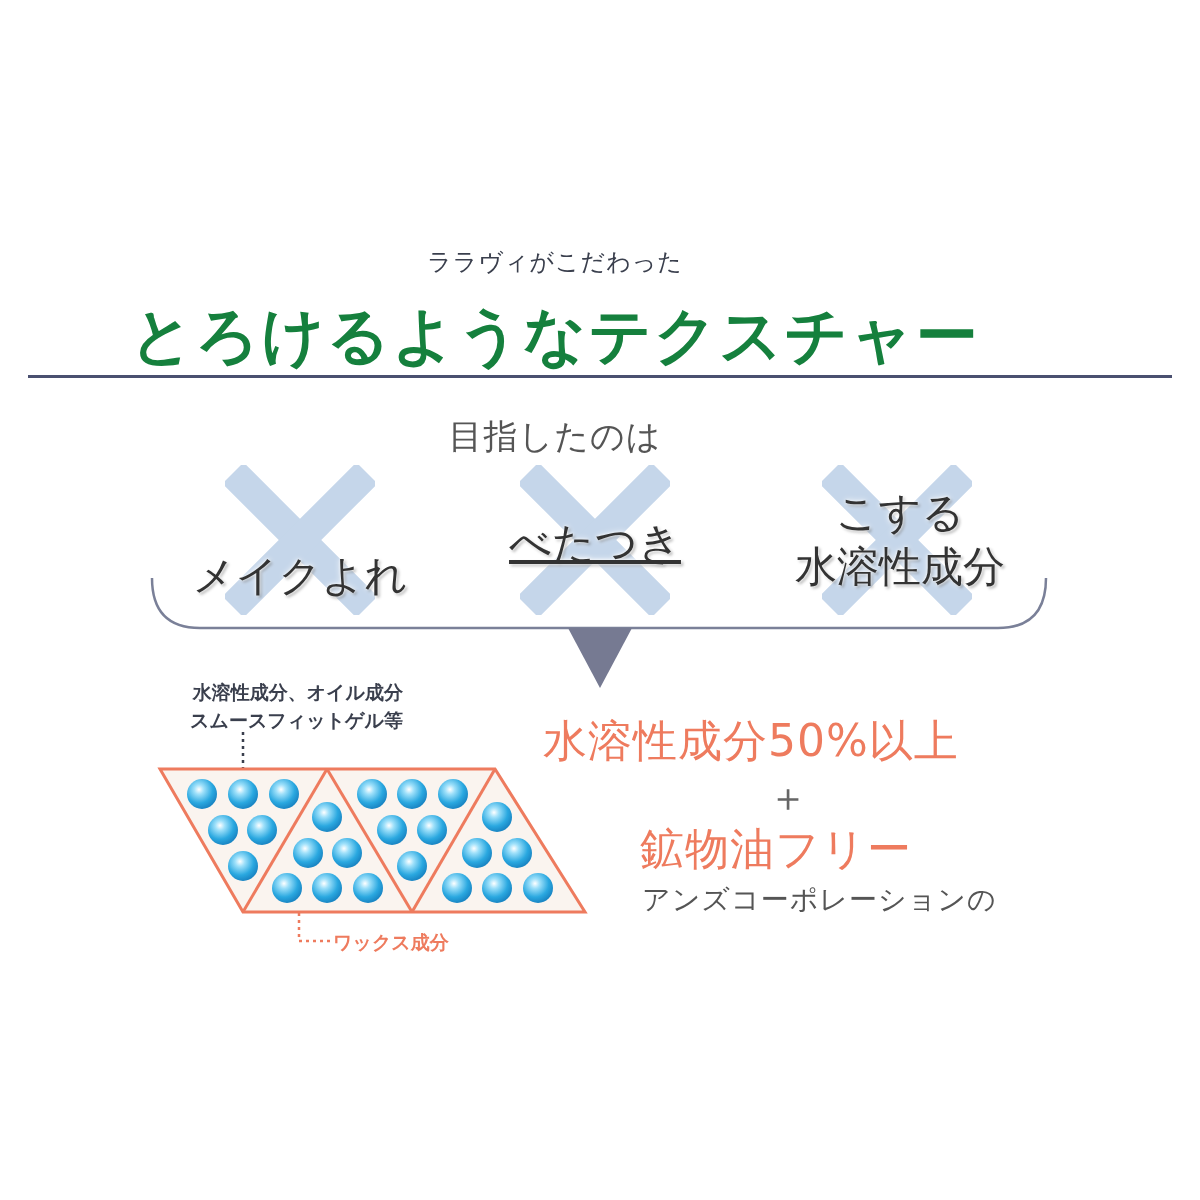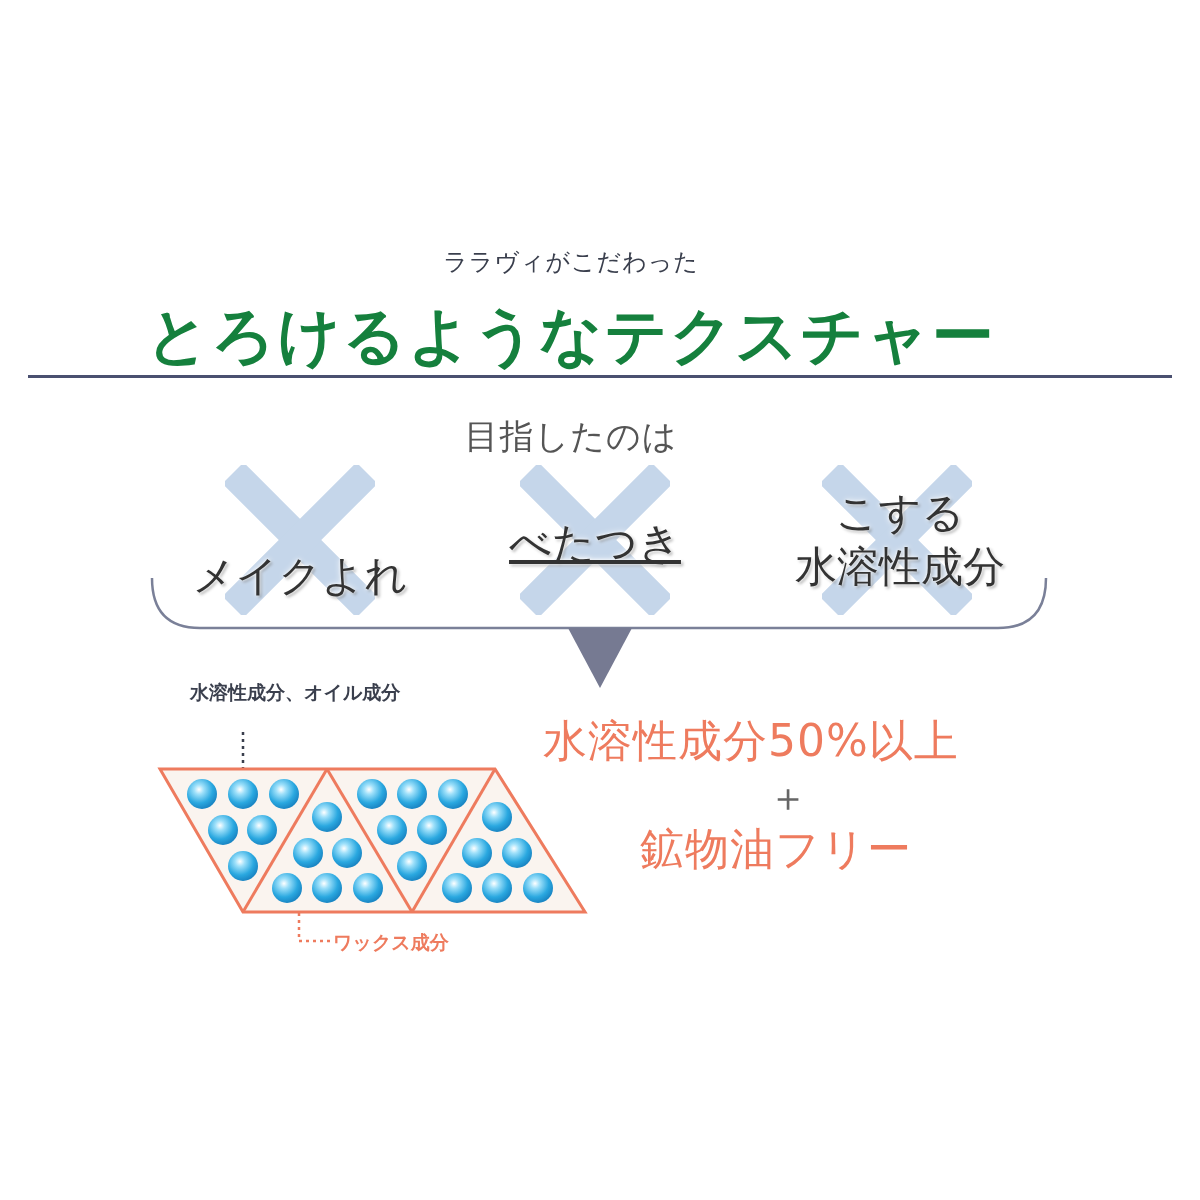--- a/index.html
+++ b/index.html
@@ -1,19 +1,19 @@
 <!DOCTYPE html>
 <html><head>
 <meta charset="utf-8">
 <style>
   html, body { margin:0; padding:0; background:#ffffff; }
   body { width:1200px; height:1200px; position:relative; overflow:hidden;
          font-family:"DejaVu Sans", "Liberation Sans", sans-serif; }
   .abs { position:absolute; }
-  .center-text { left:16px; width:1110px; text-align:center; }
+  .center-text { left:0; width:1110px; text-align:center; }
   .subtitle { top:246px; font-size:24px; color:#3a3f4d; letter-spacing:1px; }
   .title { top:294px; font-size:62px; font-weight:bold; color:#15803d; letter-spacing:2px; }
   .rule { left:28px; top:375px; width:1144px; height:3px; background:#4a5070; }
   .aim { top:414px; font-size:34px; color:#555555; letter-spacing:1px; }
   .xmark { position:absolute; width:150px; height:150px; }
   .ng-label { position:absolute; font-size:42px; color:#333333; text-align:center; line-height:54px;
               text-shadow: 0 0 3px #fff, 0 0 6px #fff, 2px 2px 3px rgba(0,0,0,0.35); white-space:nowrap; }
   .bracket { position:absolute; left:0; top:0; }
   .note-blue { left:190px; top:678px; font-size:19px; font-weight:bold; color:#3a3f4d; line-height:28px;text-align:right; }
   .note-wax { left:333px; top:930px; font-size:19px; font-weight:bold; color:#ee7b5e; }
@@ -57,20 +57,21 @@
   <line x1="8" y1="8" x2="142" y2="142" stroke="#c5d6ea" stroke-width="30"></line>
   <line x1="142" y1="8" x2="8" y2="142" stroke="#c5d6ea" stroke-width="30"></line>
 </svg>
 <div class="ng-label" style="left:790px;top:486px;width:220px;">
   <div>こする</div>
   <div>水溶性成分</div>
 </div>
 
 <div class="abs note-blue">
   <div>水溶性成分、オイル成分</div>
+  <div>スムースフィットゲル等</div>
 </div>
 <svg class="abs" style="left:240px;top:732px;" width="6" height="60">
   <line x1="3" y1="0" x2="3" y2="58" stroke="#3a3f4d" stroke-width="2.5" stroke-dasharray="3 4"></line>
 </svg>
 
 <svg class="abs" style="left:150px;top:755px;" width="450" height="170">
   <defs>
     <radialGradient id="sph" cx="40%" cy="35%" r="65%">
       <stop offset="0%" stop-color="#ffffff"></stop>
       <stop offset="25%" stop-color="#9ee0fa"></stop>
@@ -117,13 +118,14 @@
 
 <svg class="abs" style="left:296px;top:913px;" width="40" height="34">
   <path d="M3 0 L3 28 L36 28" fill="none" stroke="#ee7b5e" stroke-width="2.5" stroke-dasharray="3 4"></path>
 </svg>
 <div class="abs note-wax">ワックス成分</div>
 
 <div class="abs big-orange" style="left:543px;top:712px;">水溶性成分50%以上</div>
 <div class="abs plus" style="left:768px;top:770px;">＋</div>
 <div class="abs big-orange" style="left:640px;top:820px;">鉱物油フリー</div>
 <div class="abs desc" style="left:642px;top:882px;">
+  <div>アンズコーポレーションの</div>
 </div>
 
 </body></html>

